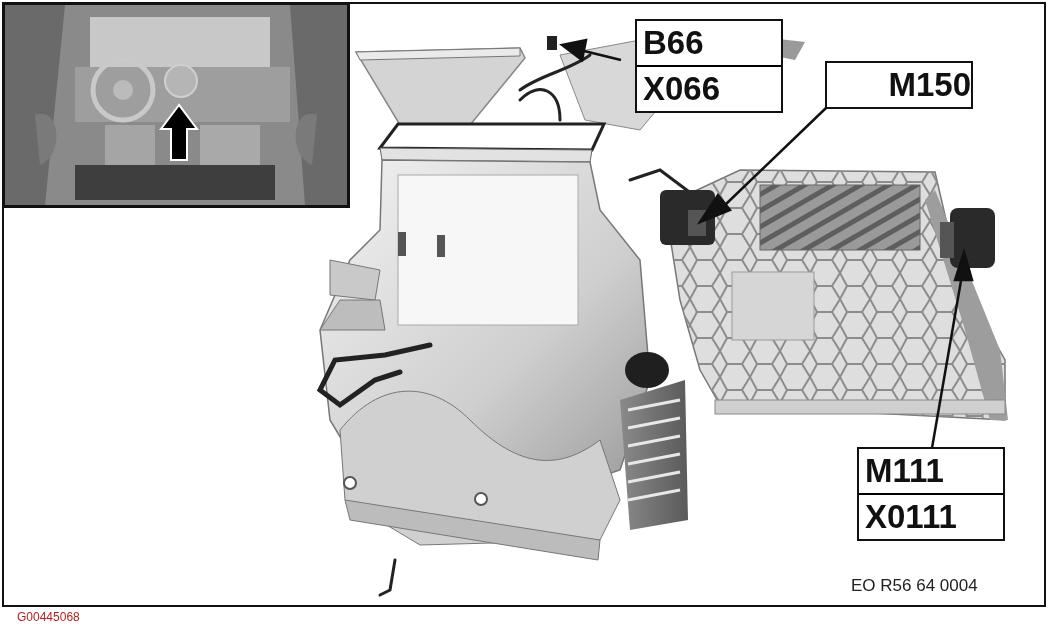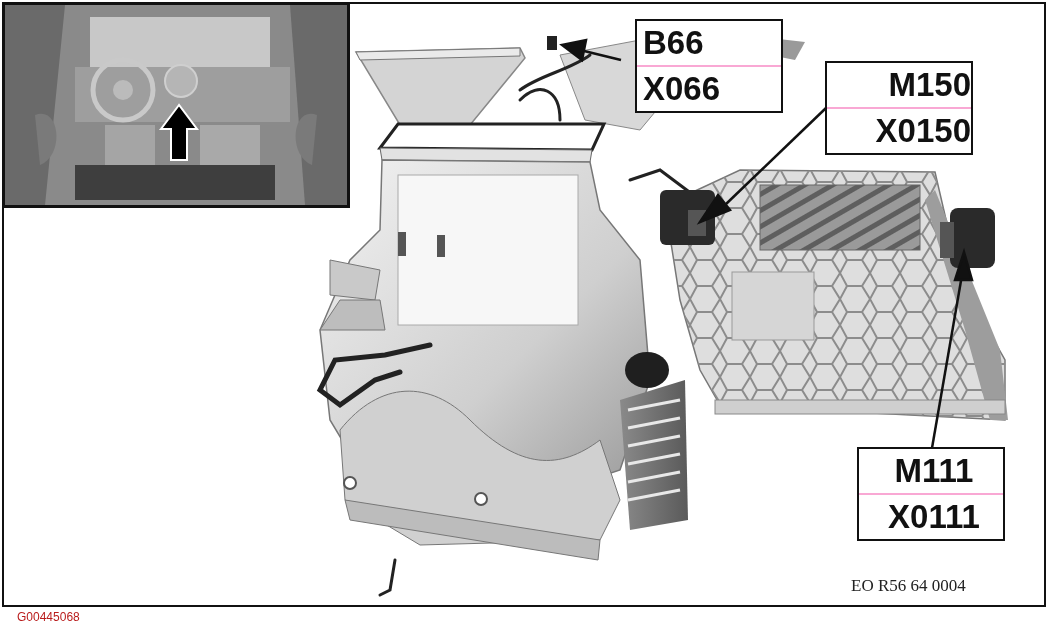--- a/index.html
+++ b/index.html
@@ -2,21 +2,21 @@
 <html><head>
 <meta charset="utf-8">
 <style>
   html, body { margin: 0; padding: 0; background: #ffffff; }
   body { width: 1050px; height: 628px; position: relative; overflow: hidden; font-family: "Liberation Sans", sans-serif; }
   .frame { position: absolute; left: 2px; top: 2px; width: 1040px; height: 601px; border: 2px solid #111; background: #fff; }
   .inset { position: absolute; left: 2px; top: 2px; width: 342px; height: 200px; border: 3px solid #111; background: #8e8e8e; overflow: hidden; }
   .drawing { position: absolute; left: 0; top: 0; }
   .callout { position: absolute; border: 2px solid #111; background: #fff; }
   .callout .row { height: 44px; line-height: 44px; padding-left: 6px; font-weight: bold; font-size: 33px; color: #111; letter-spacing: 0px; }
-  .callout .row + .row { border-top: 2px solid #f9a8d4; }
+  .callout .row + .row { border-top: 2px solid #000000; }
   .ref-code { position: absolute; font-size: 17px; color: #222; }
   .fig-id { position: absolute; font-size: 12px; color: #b91c1c; }
 </style>
 </head>
 <body>
 
 <div class="frame"></div>
 
 <svg class="drawing" width="1050" height="628" viewBox="0 0 1050 628">
   <defs>
@@ -136,22 +136,21 @@
   </svg>
 </div>
 
 <div class="callout" style="left:619px; top:19px; width:144px;margin-left:16px;">
   <div class="row">B66</div>
   <div class="row">X066</div>
 </div>
 
 <div class="callout" style="left:825px; top:61px; width:144px;text-align:right;">
   <div class="row">M150</div>
-  <div class="row">X0150</div>
 </div>
 
-<div class="callout" style="left:857px; top:447px; width:144px;text-align:center;">
+<div class="callout" style="left:857px; top:447px; width:144px;">
   <div class="row">M111</div>
   <div class="row">X0111</div>
 </div>
 
-<div class="ref-code" style="left:851px; top:576px;font-family:Liberation Serif, serif;">EO R56 64 0004</div>
+<div class="ref-code" style="left:851px; top:576px;">EO R56 64 0004</div>
 <div class="fig-id" style="left:17px; top:610px;">G00445068</div>
 
 </body></html>

